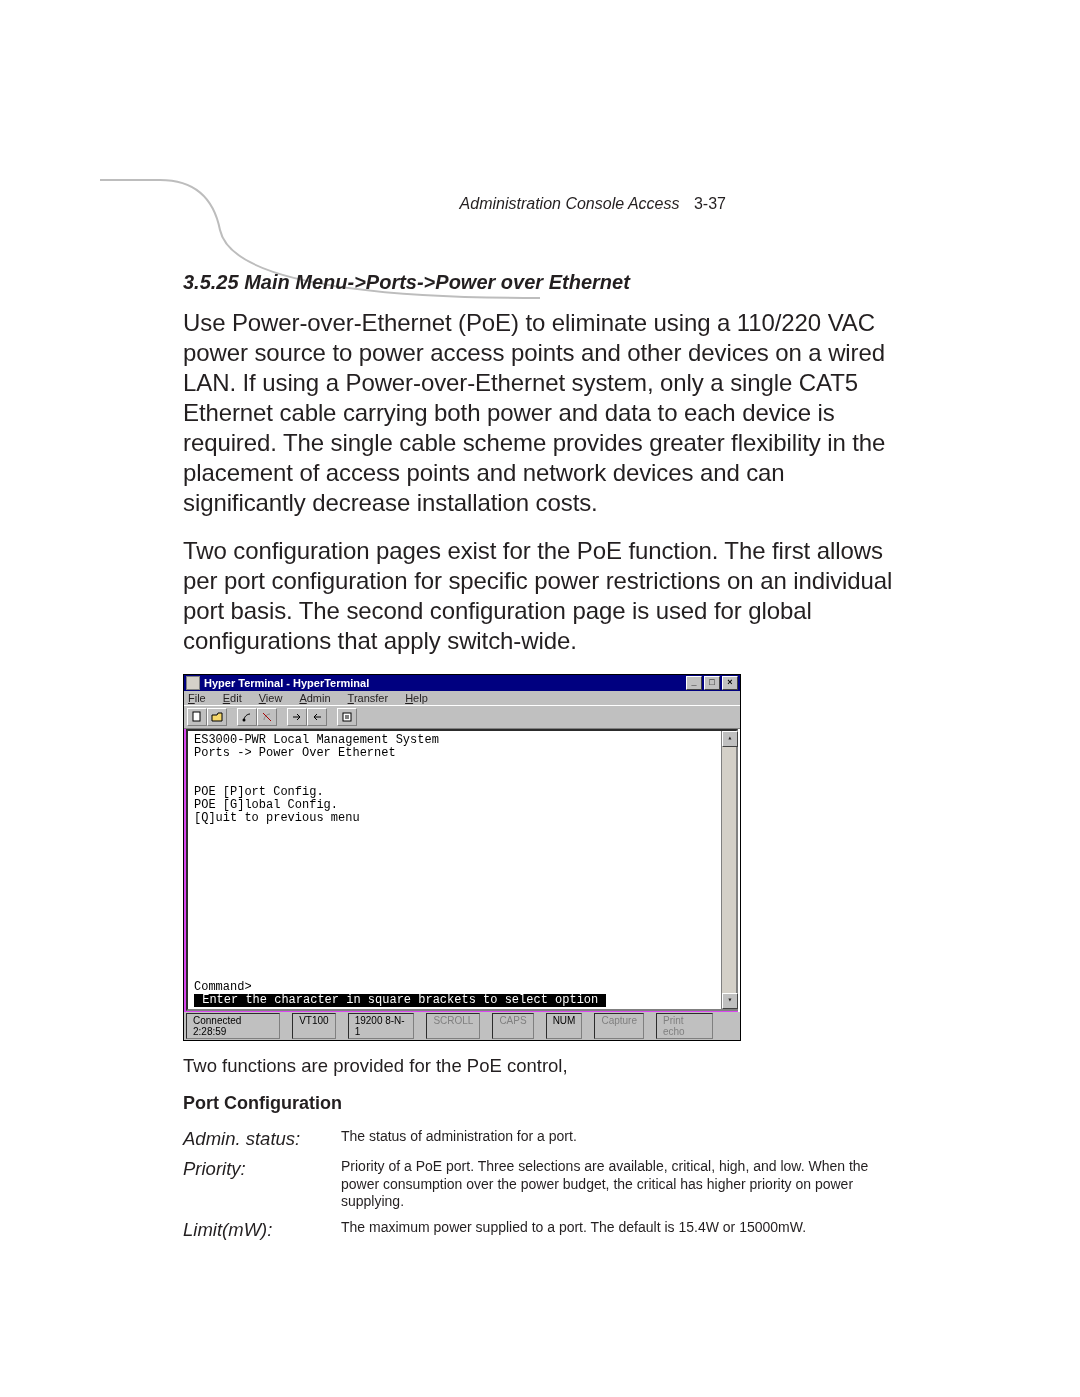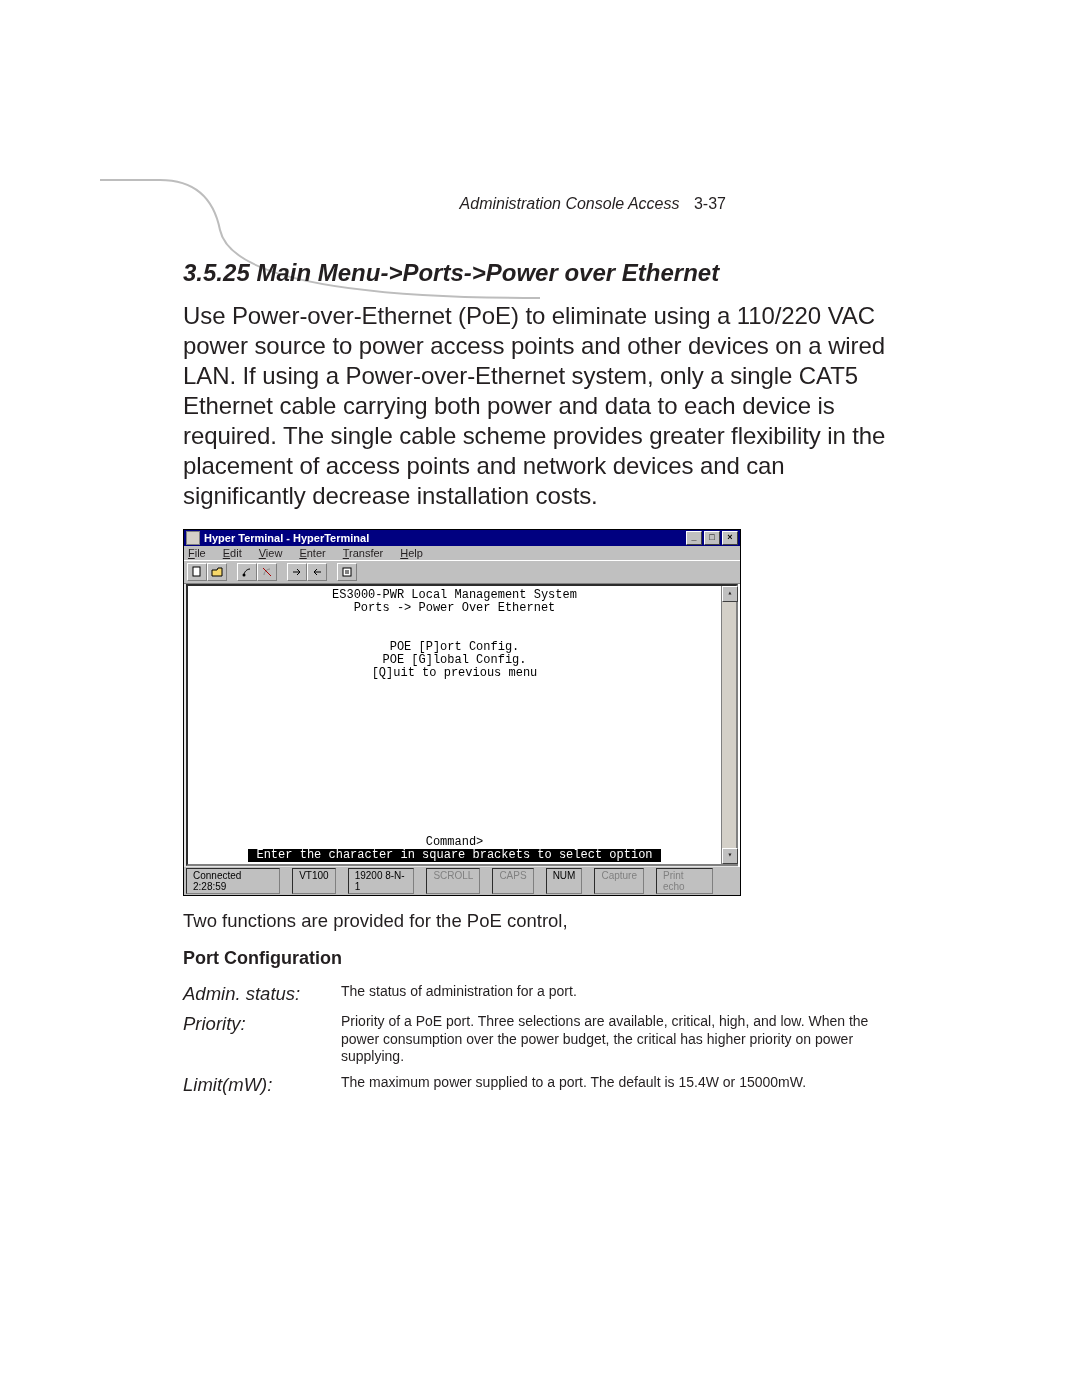--- a/index.html
+++ b/index.html
@@ -39,34 +39,34 @@
   .running-head .num { font-style: normal; margin-left: 10px; }
   .content {
     position: absolute;
     left: 183px;
     top: 255px;
     width: 718px;
   }
   h2.section-title {
     font-weight: 700;
     font-style: italic;
-    font-size: 24px;
-    margin: 4px 0 14px 0;
+    font-size: 20px;
+    margin: 16px 0 14px 0;
     letter-spacing: 0;
   }
   p.body {
     font-size: 24px;
     line-height: 1.25;
     margin: 0 0 18px 0;
     letter-spacing: -0.1px;
   }
   .screenshot {
     width: 556px;
     margin: 4px 0 14px 0;
-    background: #e5e5e5;
+    background: #d946ef;
     border: 1px solid #000;
     box-shadow: -2px -2px 0 #fff inset;
     font-family: "Lucida Console", "Courier New", monospace;
   }
   .titlebar {
     display: flex;
     align-items: center;
     background: linear-gradient(#00006b, #00006b);
     background: #000080;
     color: #fff;
@@ -138,21 +138,20 @@
     font-family: "Courier New", monospace;
     font-size: 12px;
     line-height: 13px;
     color: #000;
     position: relative;
   }
   .term-inner pre {
     margin: 0;
     font-family: inherit;
     white-space: pre;
-    text-align: center;
   }
   .term-hint {
     display: inline-block;
     background: #000;
     color: #fff;
     padding: 0 1px;
   }
   .scrollbar {
     width: 14px;
     background: #c0c0c0;
@@ -230,38 +229,39 @@
   <div class="running-head">
     <span class="sec">Administration Console Access</span>
     <span class="num">3-37</span>
   </div>
 
   <div class="content">
 
     <h2 class="section-title">3.5.25  Main Menu-&gt;Ports-&gt;Power over Ethernet</h2>
 
     <p class="body">Use Power-over-Ethernet (PoE) to eliminate using a 110/220 VAC power source to power access points and other devices on a wired LAN. If using a Power-over-Ethernet system, only a single CAT5 Ethernet cable carrying both power and data to each device is required. The single cable scheme provides greater flexibility in the placement of access points and network devices and can significantly decrease installation costs.</p>
+    <p class="body">Two configuration pages exist for the PoE function. The first allows per port configuration for specific power restrictions on an individual port basis. The second configuration page is used for global configurations that apply switch-wide.</p>
 
     <div class="screenshot">
 
       <div class="titlebar">
         <span class="icon"></span>
         <span class="caption">Hyper Terminal - HyperTerminal</span>
         <span class="wbtns">
           <span class="wbtn">_</span>
           <span class="wbtn">□</span>
           <span class="wbtn">×</span>
         </span>
       </div>
 
       <div class="menubar">
         <span>File</span>
         <span>Edit</span>
         <span>View</span>
-        <span>Enter</span>
+        <span>Admin</span>
         <span>Transfer</span>
         <span>Help</span>
       </div>
 
       <div class="toolbar">
         <span class="tgroup">
           <span class="tbtn">
               <svg viewBox="0 0 12 12">
                 <rect x="2" y="1" width="7" height="9" fill="#fff" stroke="#000"></rect>
               </svg>

